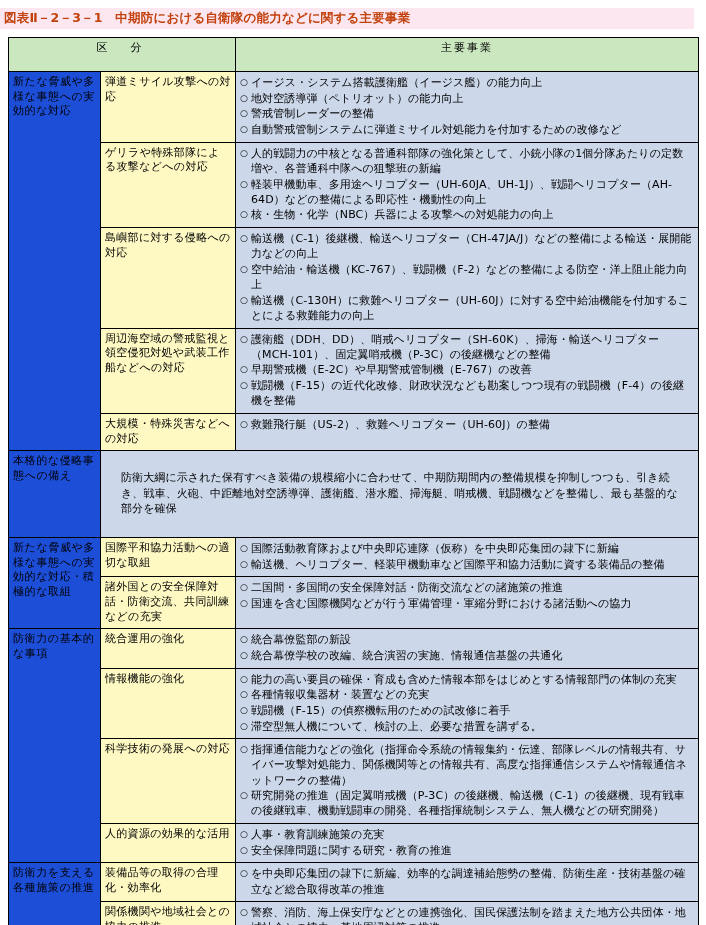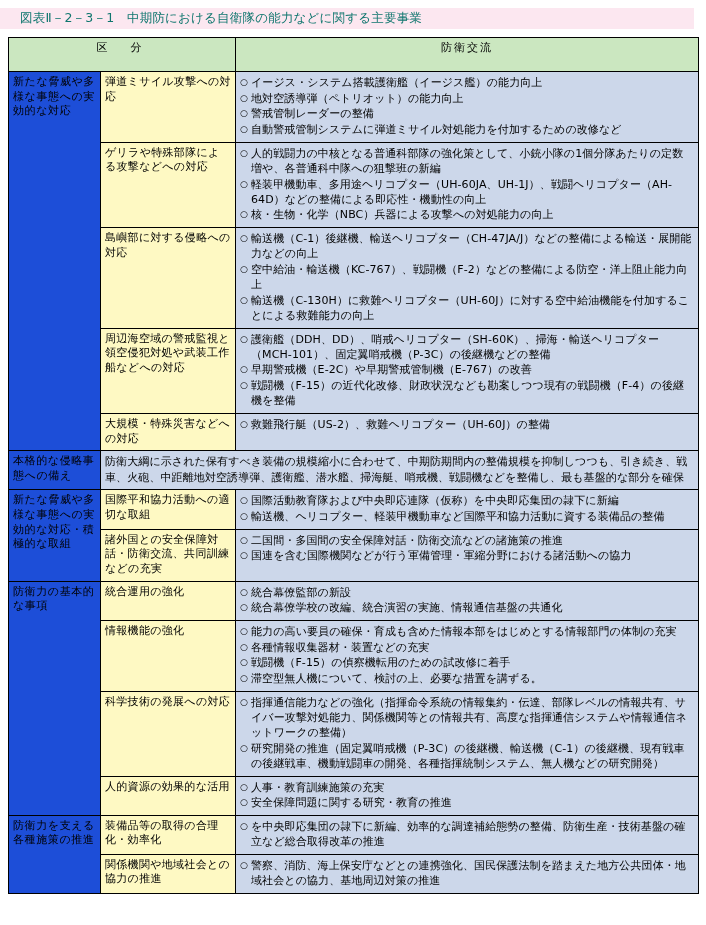--- a/index.html
+++ b/index.html
@@ -28,26 +28,26 @@
     position: absolute;
     left: 0;
     top: 8px;
     width: 694px;
     height: 21px;
     background: #fce7f0;
     display: flex;
     align-items: center;
   }
   .title-text {
-    padding-left: 20px;
+    padding-left: 4px;
     font-size: 12.5px;
-    font-weight: normal;
+    font-weight: bold;
     letter-spacing: 0.2px;
     white-space: nowrap;
-    color: #0f766e;
+    color: #c2410c;
   }
 
   
   .table-wrap {
     position: absolute;
     left: 8px;
     top: 37px;
     width: 690px;
   }
   table.grid {
@@ -124,21 +124,21 @@
     letter-spacing: 0.1px;
   }
   ul.bullets > li .bul {
     position: absolute;
     left: 0;
     top: 0;
     font-size: 9px;
     line-height: 1.7;
   }
   p.plain {
-    margin: 0;
+    margin: 16px;
     line-height: 1.42;
     letter-spacing: 0.1px;
     text-indent: 0;
   }
 </style>
 </head>
 <body>
 
 <div id="page">
 
@@ -149,21 +149,21 @@
   <div class="table-wrap">
     <table class="grid">
       <colgroup>
         <col class="c-cat">
         <col class="c-sub">
         <col class="c-main">
       </colgroup>
       <thead>
         <tr>
           <th class="hdr-kubun" colspan="2">区　分</th>
-          <th class="hdr-jigyo">防衛交流</th>
+          <th class="hdr-jigyo">主要事業</th>
         </tr>
       </thead>
       <tbody id="tbody">
           <tr>
             <td class="cat" rowspan="5">新たな脅威や多様な事態への実効的な対応</td>
             <td class="sub">弾道ミサイル攻撃への対応</td>
             <td class="main">
               <ul class="bullets">
                 <li><span class="bul">○</span><span>イージス・システム搭載護衛艦（イージス艦）の能力向上</span></li>
                 <li><span class="bul">○</span><span>地対空誘導弾（ペトリオット）の能力向上</span></li>

